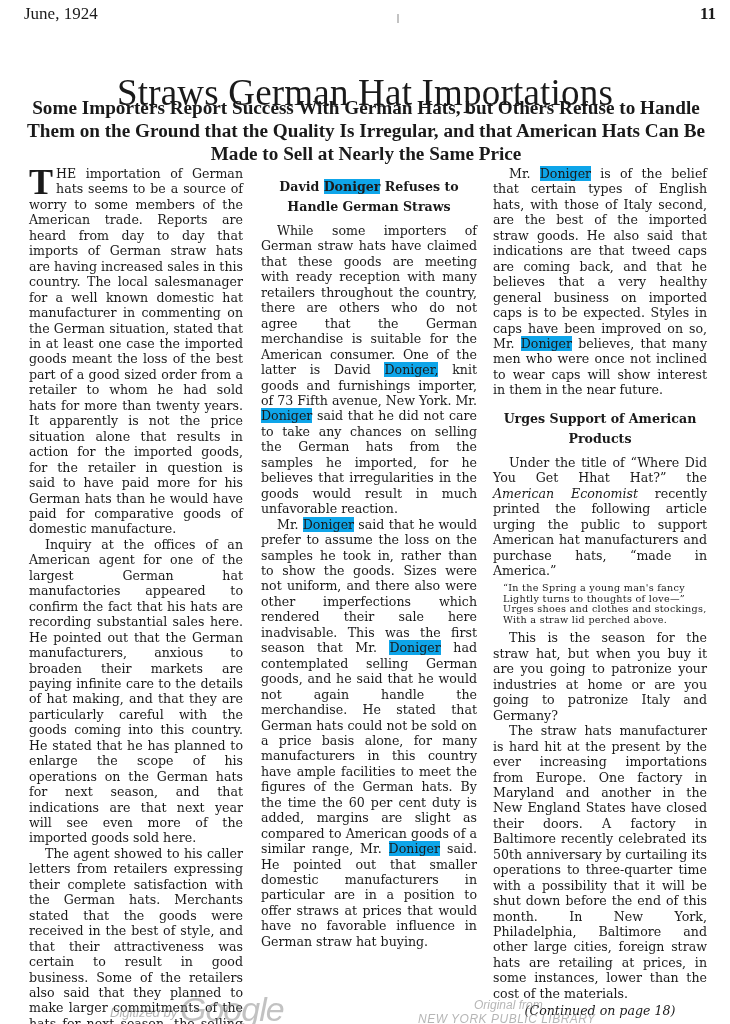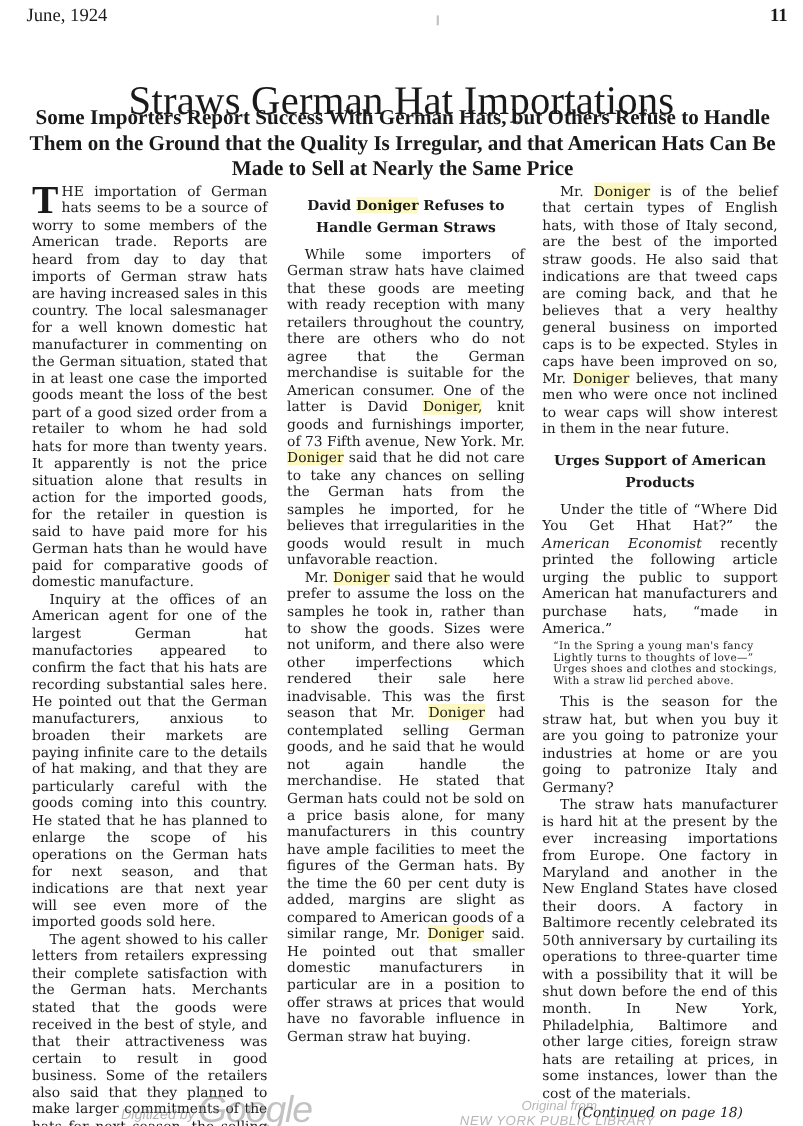--- a/index.html
+++ b/index.html
@@ -16,21 +16,21 @@
   .col { position: absolute; top: 166px; font-family: "DejaVu Serif", "Liberation Serif", serif;
     font-size: 12.6px; line-height: 15.45px; text-align: justify; }
   .col p { margin: 0; text-indent: 16px; }
   .col p.first { text-indent: 0; }
   .col1 { left: 29px; width: 214px; }
   .col2 { left: 261px; width: 216px; }
   .col3 { left: 493px; width: 214px; }
   .dropcap { float: left; font-family: "Liberation Serif", serif; font-size: 36px; line-height: 28px; font-weight: bold; margin: 2px 3px 0 0; }
   .smallcaps { font-variant: small-caps; }
   .subhead { margin: 11px 0 6px 0; text-align: center; font-family: "DejaVu Serif", serif; font-weight: bold; font-size: 12.6px; line-height: 20px; }
-  .hl { background: #fef9c3; margin-top: 16px; }
+  .hl { background: #0ea5e9; margin-top: 16px; }
   .verse { margin: 5px 14px 5px 10px; font-size: 9.6px; line-height: 10.5px; text-align: justify; letter-spacing: 0.3px; }
   .verse div { white-space: nowrap; }
   .cont { text-align: center; font-style: italic; margin-top: 2px; }
   .wm { position: absolute; font-family: "Liberation Sans", sans-serif; color: rgba(120,120,120,0.55); pointer-events: none; font-style: italic; }
   .wm-digitized { left: 110px; top: 1005px; font-size: 13px; }
   .wm-google { left: 180px; top: 990px; font-size: 34px; color: rgba(120,120,120,0.45); letter-spacing: -1px; }
   .wm-original { left: 474px; top: 998px; font-size: 12px; }
   .wm-nypl { left: 418px; top: 1012px; font-size: 12px; letter-spacing: 0.5px; }
   .speck { position: absolute; width: 2px; height: 9px; background: #888; left: 397px; top: 14px; opacity: 0.5; }
 </style>

